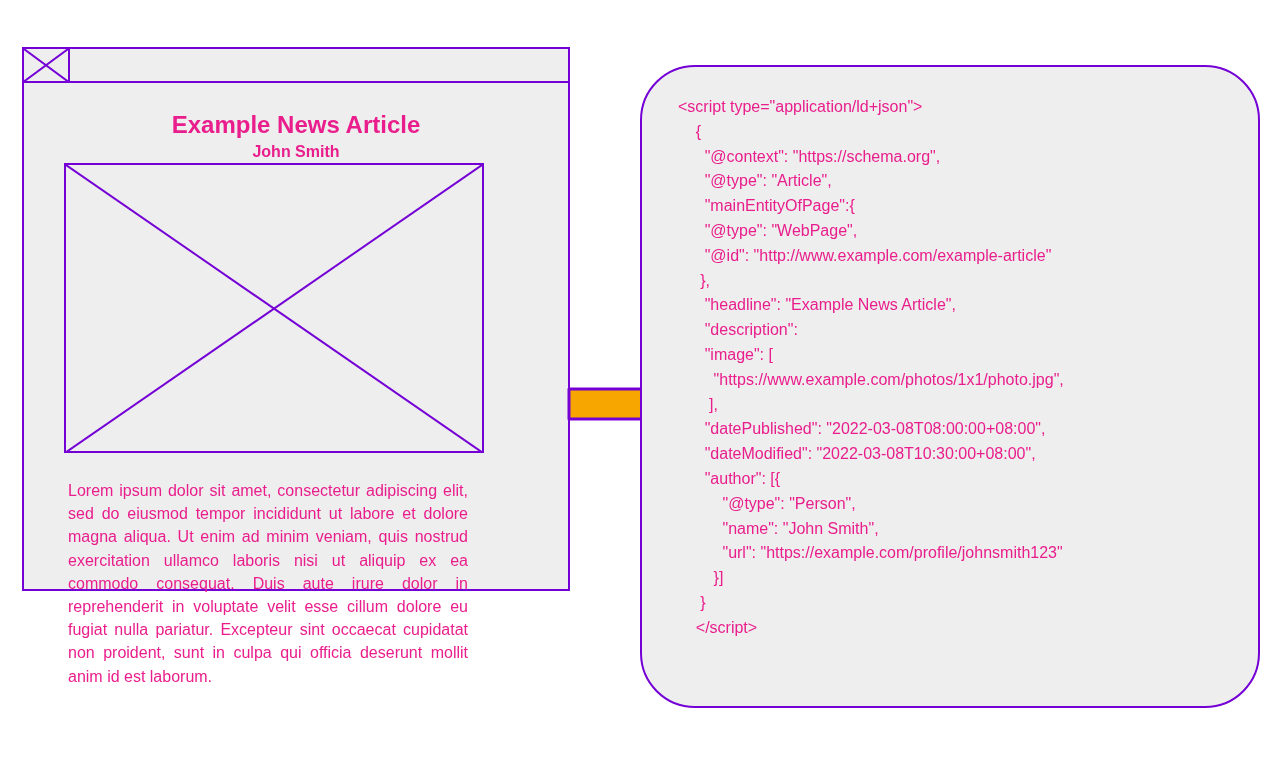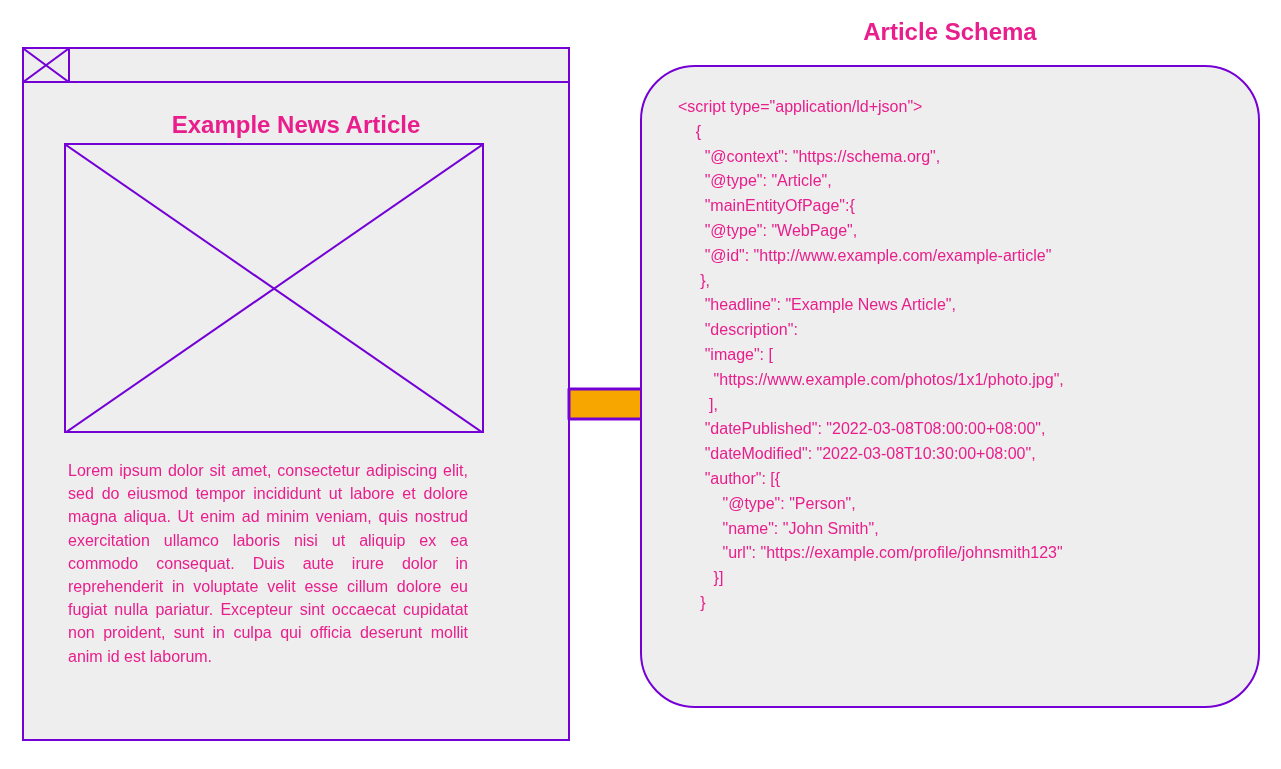--- a/index.html
+++ b/index.html
@@ -17,21 +17,21 @@
     width: 1281px;
     height: 769px;
   }
 
   
   .browser {
     position: absolute;
     left: 22px;
     top: 47px;
     width: 548px;
-    height: 694px;
+    height: 544px;
     border: 2px solid #7400d6;
     background: #eeeeee;
   }
   .browser-top {
     height: 34px;
     border-bottom: 2px solid #7400d6;
     display: flex;
   }
   .close-box {
     width: 46px;
@@ -122,39 +122,39 @@
       <div class="close-box">
         <svg viewBox="0 0 46 34" preserveAspectRatio="none">
           <line x1="0" y1="0" x2="46" y2="34" stroke="#7400d6" stroke-width="2"></line>
           <line x1="46" y1="0" x2="0" y2="34" stroke="#7400d6" stroke-width="2"></line>
         </svg>
       </div>
     </div>
 
     <div class="article">
       <div class="article-title magenta">Example News Article</div>
+      <div class="article-author magenta">John Smith</div>
 
       <div class="image-box">
         <svg viewBox="0 0 420 290" preserveAspectRatio="none">
           <line x1="0" y1="0" x2="420" y2="290" stroke="#7400d6" stroke-width="2"></line>
           <line x1="420" y1="0" x2="0" y2="290" stroke="#7400d6" stroke-width="2"></line>
         </svg>
       </div>
 
       <div class="article-body magenta">Lorem ipsum dolor sit amet, consectetur adipiscing elit, sed do eiusmod tempor incididunt ut labore et dolore magna aliqua. Ut enim ad minim veniam, quis nostrud exercitation ullamco laboris nisi ut aliquip ex ea commodo consequat. Duis aute irure dolor in reprehenderit in voluptate velit esse cillum dolore eu fugiat nulla pariatur. Excepteur sint occaecat cupidatat non proident, sunt in culpa qui officia deserunt mollit anim id est laborum.</div>
     </div>
   </div>
 
   <div class="arrow">
     <svg viewBox="0 0 190 80">
       <polygon points="40,25 130,25 130,8 185,40 130,72 130,55 40,55" fill="#f7a600" stroke="#7400d6" stroke-width="3" stroke-linejoin="round"></polygon>
     </svg>
   </div>
 
-  <div class="schema-title magenta">Article Schema</div>
 
   <div class="schema-box magenta" id="schema-lines">
       <div class="line">&lt;script type="application/ld+json"&gt;</div>
       <div class="line">    {</div>
       <div class="line">      "@context": "https://schema.org",</div>
       <div class="line">      "@type": "Article",</div>
       <div class="line">      "mainEntityOfPage":{</div>
       <div class="line">      "@type": "WebPage",</div>
       <div class="line">      "@id": "http://www.example.com/example-article"</div>
       <div class="line">     },</div>
@@ -164,15 +164,16 @@
       <div class="line">        "https://www.example.com/photos/1x1/photo.jpg",</div>
       <div class="line">       ],</div>
       <div class="line">      "datePublished": "2022-03-08T08:00:00+08:00",</div>
       <div class="line">      "dateModified": "2022-03-08T10:30:00+08:00",</div>
       <div class="line">      "author": [{</div>
       <div class="line">          "@type": "Person",</div>
       <div class="line">          "name": "John Smith",</div>
       <div class="line">          "url": "https://example.com/profile/johnsmith123"</div>
       <div class="line">        }]</div>
       <div class="line">     }</div>
+      <div class="line">    &lt;/script&gt;</div>
     </div>
 
 </div>
 
 </body></html>

